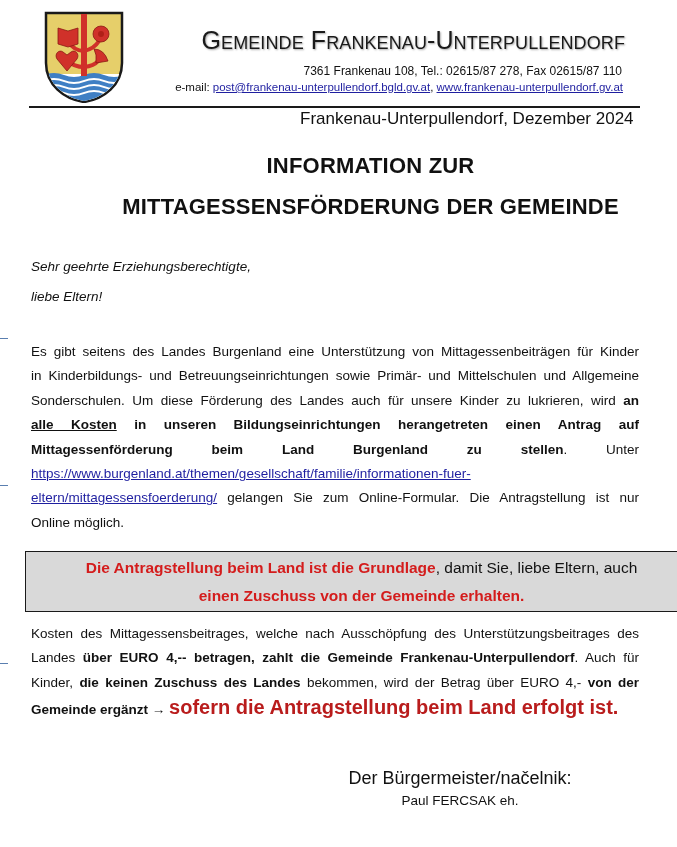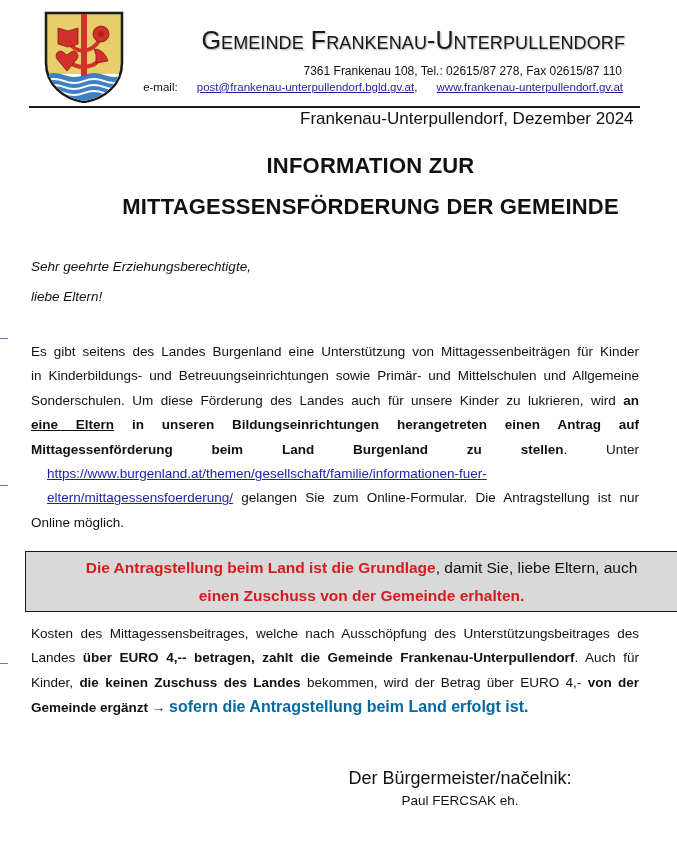--- a/index.html
+++ b/index.html
@@ -10,42 +10,42 @@
     .abs { position: absolute; }
     .crest { left: 44px; top: 11px; width: 80px; height: 92px; }
     .org-title {
       left: 150px; top: 26px; width: 475px; text-align: right;
       font-size: 25px; letter-spacing: 0.1px; color: #1a1a1a;
       text-shadow: 1px 1px 2px rgba(0,0,0,0.35);
       font-variant: small-caps; white-space: nowrap;
     }
     .addr { left: 150px; top: 64px; width: 472px; text-align: right; font-size: 12px; white-space: nowrap; }
     .email-line { left: 100px; top: 81px; width: 523px; text-align: right; font-size: 11.5px; white-space: nowrap; }
-    a, .link { color: #1f1fa0; text-decoration: underline; margin-left: 16px; }
+    a, .link { color: #1f1fa0; text-decoration: underline; }
     .rule { left: 29px; top: 106px; width: 611px; height: 2px; background: #1a1a1a; }
     .dateline { left: 300px; top: 109px; width: 339px; text-align: left; font-size: 17px; white-space: nowrap; }
     .doc-title {
       left: 0; width: 677px; text-align: center; font-weight: bold;
       font-size: 22px; letter-spacing: 0.2px; white-space: nowrap; margin-left: 32px;
     }
     .t1 { top: 153px; }
     .t2 { top: 194px; }
     .greet { left: 31px; font-style: italic; font-size: 13.5px; white-space: nowrap; }
     .g1 { top: 259px; }
     .g2 { top: 289px; }
     .para {
       left: 31px; width: 608px; font-size: 13.5px; line-height: 24.4px;
       text-align: justify;
     }
     .p1 { top: 340px; }
     .p2 { top: 622px; }
     b, .b { font-weight: bold; }
     .u { text-decoration: underline; }
     .red { color: #d41c1c; font-weight: bold; }
-    .big-red { color: #0369a1; font-weight: bold; font-size: 16px; }
+    .big-red { color: #b91c1c; font-weight: bold; font-size: 20px; }
     .callout {
       left: 25px; top: 551px; width: 673px; height: 61px;
       background: #d9d9d9; border: 1px solid #1a1a1a;
       text-align: center; font-size: 15.5px; line-height: 28px;
       padding-top: 2px; box-sizing: border-box;
     }
     .margin-tick { left: 0; width: 8px; height: 1px; background: #5a7fb0; }
     .sig1 { left: 300px; width: 320px; top: 768px; text-align: center; font-size: 18px; white-space: nowrap; }
     .sig2 { left: 300px; width: 320px; top: 793px; text-align: center; font-size: 13.5px; white-space: nowrap; }
     .justify-line { display: block; text-align: justify; text-align-last: justify; }
@@ -93,21 +93,21 @@
 <div class="abs greet g2">liebe Eltern!</div>
 
 <div class="abs margin-tick" style="top:338px"></div>
 <div class="abs margin-tick" style="top:485px"></div>
 <div class="abs margin-tick" style="top:663px"></div>
 
 <div class="abs para p1">
   <span class="justify-line">Es gibt seitens des Landes Burgenland eine Unterstützung von Mittagessenbeiträgen für Kinder</span>
   <span class="justify-line">in Kinderbildungs- und Betreuungseinrichtungen sowie Primär- und Mittelschulen und Allgemeine</span>
   <span class="justify-line"><span>Sonderschulen. Um diese Förderung des Landes auch für unsere Kinder zu lukrieren, wird </span><b>an</b></span>
-  <span class="justify-line"><b class="u">eine Eltern</b><b> in unseren Bildungseinrichtungen herangetreten einen Antrag auf</b></span>
+  <span class="justify-line"><b class="u">alle Kosten</b><b> in unseren Bildungseinrichtungen herangetreten einen Antrag auf</b></span>
   <span class="justify-line"><b>Mittagessenförderung beim Land Burgenland zu stellen</b><span>. Unter</span></span>
   <span class="last-line"><a class="link">https://www.burgenland.at/themen/gesellschaft/familie/informationen-fuer-</a></span>
   <span class="justify-line"><a class="link">eltern/mittagessensfoerderung/</a><span> gelangen Sie zum Online-Formular. Die Antragstellung ist nur</span></span>
   <span class="last-line">Online möglich.</span>
 </div>
 
 <div class="abs callout">
   <div><span class="red">Die Antragstellung beim Land ist die Grundlage</span><span>, damit Sie, liebe Eltern, auch</span></div>
   <div><span class="red">einen Zuschuss von der Gemeinde erhalten.</span></div>
 </div>

